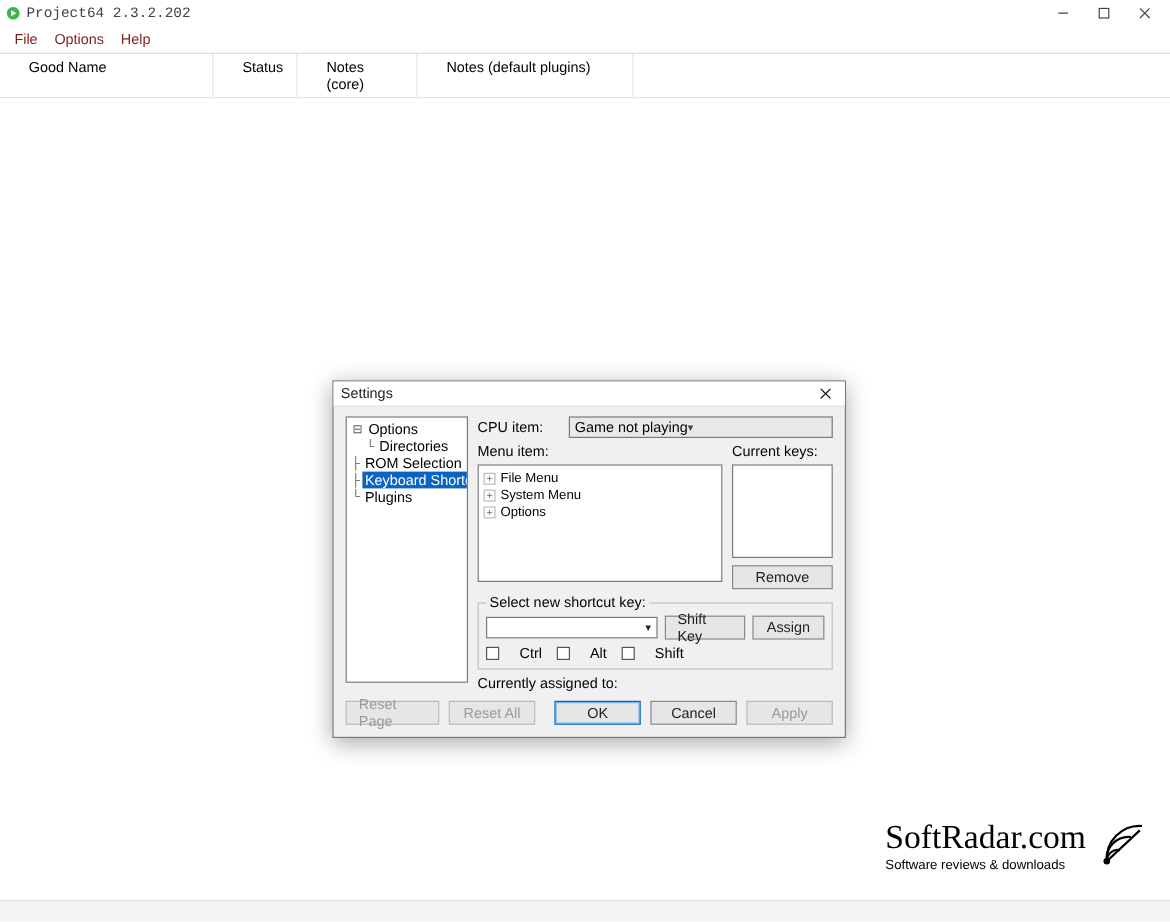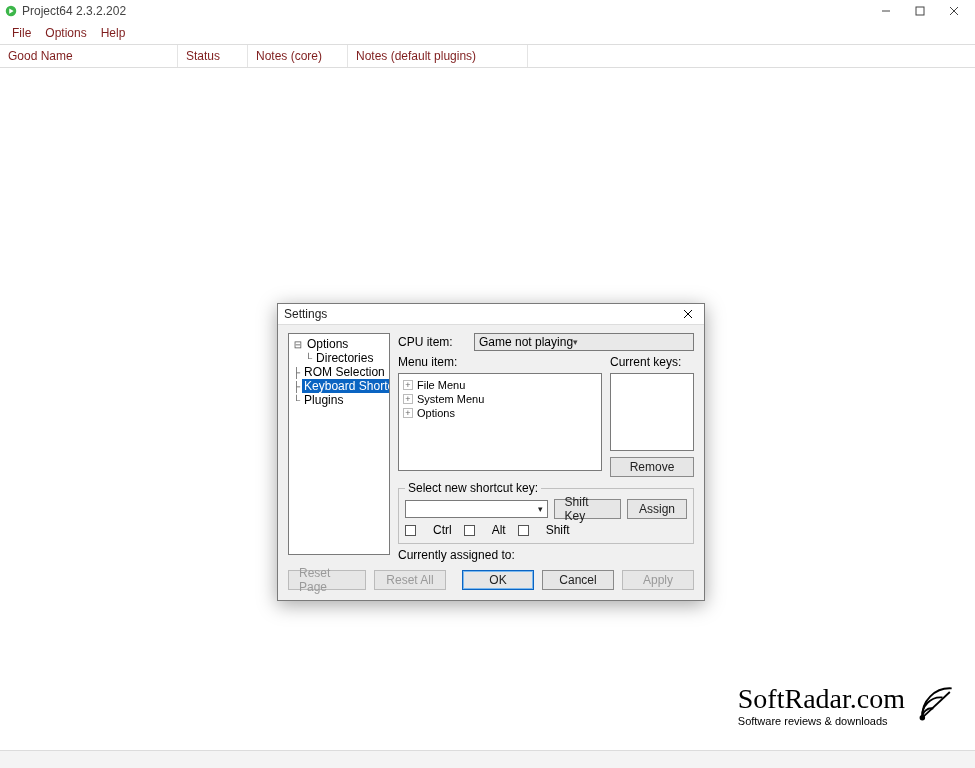--- a/index.html
+++ b/index.html
@@ -1,28 +1,28 @@
 <!DOCTYPE html>
 <html><head>
 <meta charset="utf-8">
 <style>
   * { box-sizing: border-box; margin: 0; padding: 0; }
   html, body { width: 975px; height: 768px; font-family: "Segoe UI", Tahoma, sans-serif; font-size: 12px; background: #fff; overflow: hidden; }
   .main-window { width: 100%; height: 100%; display: flex; flex-direction: column; }
-  .titlebar { display: flex; align-items: center; height: 22px; padding: 0 4px; border-bottom: 0; background: #fff; }
+  .titlebar { display: flex; align-items: center; height: 22px; padding: 0 4px; border-bottom: 0; background: #fff; font-family: Liberation Mono, monospace; }
   .titlebar .app-icon { width: 14px; height: 14px; margin-right: 4px; }
   .titlebar .title { flex: 0 0 auto; color: #444; font-size: 12px; }
   .titlebar .spacer { flex: 1; }
   .win-controls { display: flex; }
   .win-btn { width: 34px; height: 22px; display: flex; align-items: center; justify-content: center; color: #555; }
   .win-btn svg { width: 10px; height: 10px; }
   .menubar { display: flex; gap: 2px; padding: 2px 6px; color: #7f1d1d; }
   .menubar span { padding: 2px 6px; cursor: default; }
   .col-headers { display: flex; border-top: 1px solid #ddd; border-bottom: 1px solid #ddd; background: #fff; }
-  .col-headers .col { padding: 4px 8px; border-right: 1px solid #e4e4e4; color: #7f1d1d; }
+  .col-headers .col { padding: 4px 24px; border-right: 1px solid #e4e4e4; color: #000000; }
   .col-headers .col.c0 { width: 178px; }
   .col-headers .col.c1 { width: 70px; }
   .col-headers .col.c2 { width: 100px; }
   .col-headers .col.c3 { width: 180px; }
   .content-area { flex: 1; position: relative; background: #fff; }
   .statusbar { height: 18px; background: #f4f4f4; border-top: 1px solid #dcdcdc; }
 
   
   .dialog { position: absolute; left: 277px; top: 235px; width: 428px; height: 298px; background: #f0f0f0; border: 1px solid #7a7a7a; box-shadow: 0 4px 18px rgba(0,0,0,0.35); display: flex; flex-direction: column; }
   .dlg-title { display: flex; align-items: center; height: 22px; padding: 0 6px; background: #fff; border-bottom: 1px solid #ddd; }

